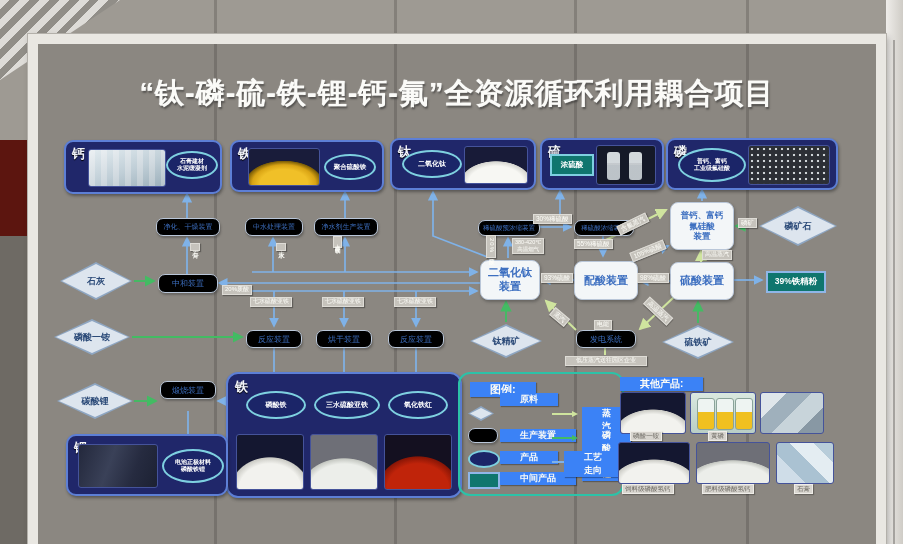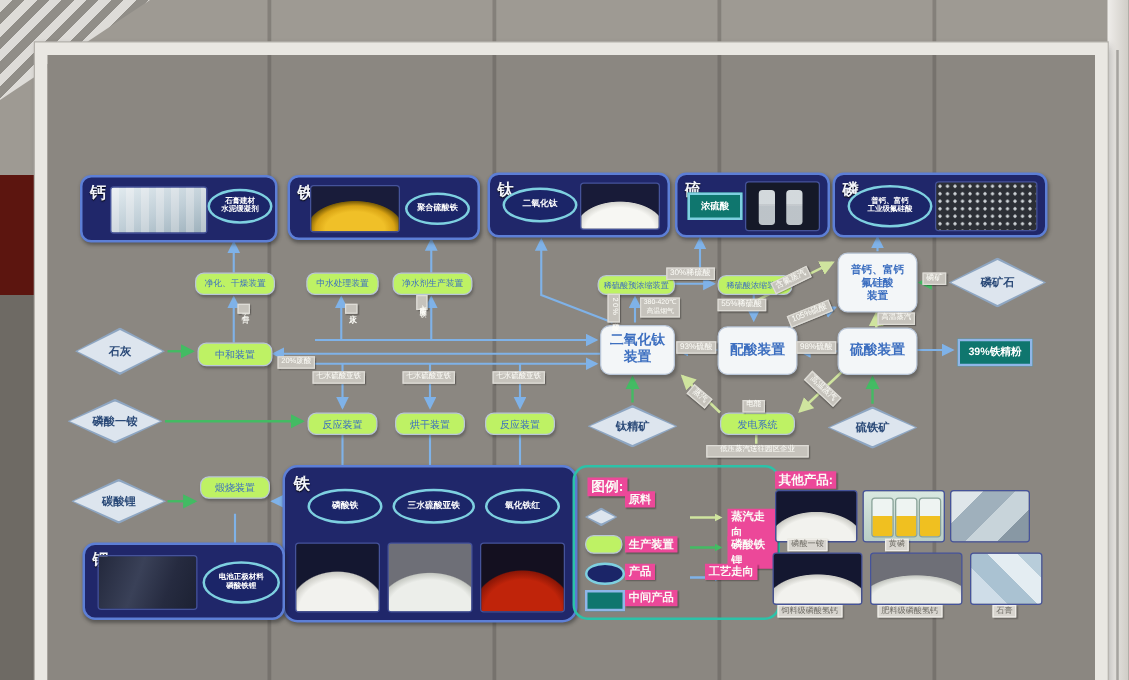--- a/index.html
+++ b/index.html
@@ -18,38 +18,38 @@
   
   .panel{background:#20276a;border:2px solid #5d7fd6;border-radius:9px;box-shadow:1px 2px 3px rgba(30,30,30,.45);}
   .plabel{color:#f2f4fa;font-weight:700;font-size:13px;text-shadow:0 1px 1px #000;}
   .oval{border:2px solid #7ed0e0;border-radius:50%;background:#1b2568;color:#fff;
         display:flex;flex-direction:column;align-items:center;justify-content:center;
         text-align:center;line-height:1.2;font-weight:700;}
   .pimg{border-radius:3px;border:1px solid #45539a;}
   .navybox{background:#0f766e;border:2px solid #8fb6e8;color:#fff;display:flex;align-items:center;
            justify-content:center;font-weight:700;}
   
-  .pill{background:#bef264;border:1px solid #b9c6d8;border-radius:7px;color:#3d6fc0;
+  .pill{background:#000000;border:1px solid #b9c6d8;border-radius:7px;color:#3d6fc0;
         display:flex;align-items:center;justify-content:center;font-size:8px;
         box-shadow:1px 2px 2px rgba(50,50,50,.38);white-space:nowrap;}
   .dev{background:#f3f6f8;border:1px solid #b9c6d8;border-radius:8px;color:#3d6fc0;
        display:flex;flex-direction:column;align-items:center;justify-content:center;
        font-size:11px;font-weight:700;box-shadow:1px 2px 3px rgba(50,50,50,.4);line-height:1.25;}
   
   .diamond{clip-path:polygon(50% 0,100% 50%,50% 100%,0 50%);background:#8ea6c2;
            display:flex;align-items:center;justify-content:center;}
   .diamond i{position:absolute;inset:2px;clip-path:polygon(50% 0,100% 50%,50% 100%,0 50%);background:#dde5ee;}
   .diamond span{position:relative;z-index:1;font-size:9px;font-weight:700;color:#2b4a78;font-style:normal;}
   
   .tag{background:#c6c3bc;color:#fdfdf8;border:1px solid #dedcd6;font-size:6.5px;line-height:1.3;
        padding:0 2px;white-space:nowrap;box-shadow:1px 1px 1px rgba(0,0,0,.3);text-align:center;}
   .vtag{writing-mode:vertical-rl;letter-spacing:1px;padding:2px 0;}
   
   .legend{border:2px solid #2cc2a8;border-radius:12px;background:rgba(0,0,0,.03);}
-  .ltag{background:#ec4899;color:#fbfbf6;font-weight:700;padding:0 3px;box-shadow:1px 1px 1px rgba(0,0,0,.3);}
+  .ltag{background:#3b82f6;color:#fbfbf6;font-weight:700;padding:0 20px;box-shadow:1px 1px 1px rgba(0,0,0,.3);}
   .larr{position:relative;border-top:2px solid var(--c);}
   .larr:after{content:"";position:absolute;right:-2px;top:-4px;border-left:6px solid var(--c);
               border-top:3px solid transparent;border-bottom:3px solid transparent;}
   
   .img-ca{background:linear-gradient(160deg,#e6ecf0,#c2ced6 55%,#9fb0ba),
           repeating-linear-gradient(90deg,rgba(255,255,255,.25) 0 6px,rgba(120,130,140,.2) 6px 12px);
           background-blend-mode:overlay;}
   .img-fe{background:radial-gradient(ellipse 75% 85% at 50% 95%,#f0c028 0 45%,#d9a414 60%,#7a5c06 72%,#191c3a 74%),#191c3a;}
   .img-ti{background:radial-gradient(ellipse 85% 90% at 50% 100%,#f7f7f3 0 52%,#d5d5d0 66%,#181b38 68%),#181b38;}
   .img-s{background:#151928;}
@@ -83,20 +83,21 @@
   <div class="abs" style="left:886px;top:0;width:17px;height:544px;background:linear-gradient(90deg,#efedea,#cfccc6)"></div>
   <div class="abs" style="left:893px;top:40px;width:2px;height:504px;background:rgba(60,58,54,.35)"></div>
 
   <div class="abs frame" style="left:28px;top:34px;width:838px;height:520px"></div>
   <div class="abs board" style="left:38px;top:44px;width:838px;height:500px"></div>
   <div class="abs seam" style="left:214px;top:44px;height:500px"></div>
   <div class="abs seam" style="left:394px;top:44px;height:500px"></div>
   <div class="abs seam" style="left:574px;top:44px;height:500px"></div>
   <div class="abs seam" style="left:746px;top:44px;height:500px"></div>
 
+  <div class="abs title" style="left:38px;top:74px;width:838px">“钛-磷-硫-铁-锂-钙-氟”全资源循环利用耦合项目</div>
 
   <svg class="abs" style="left:0;top:0" width="903" height="544">
     <defs>
       <marker id="ab" markerWidth="8" markerHeight="8" refX="5" refY="3" orient="auto">
           <path d="M0,0 L6,3 L0,6 Z" fill="#7fb2e8"></path>
         </marker>
       <marker id="ag" markerWidth="8" markerHeight="8" refX="5" refY="3" orient="auto">
           <path d="M0,0 L6,3 L0,6 Z" fill="#43bb63"></path>
         </marker>
       <marker id="as" markerWidth="8" markerHeight="8" refX="5" refY="3" orient="auto">

